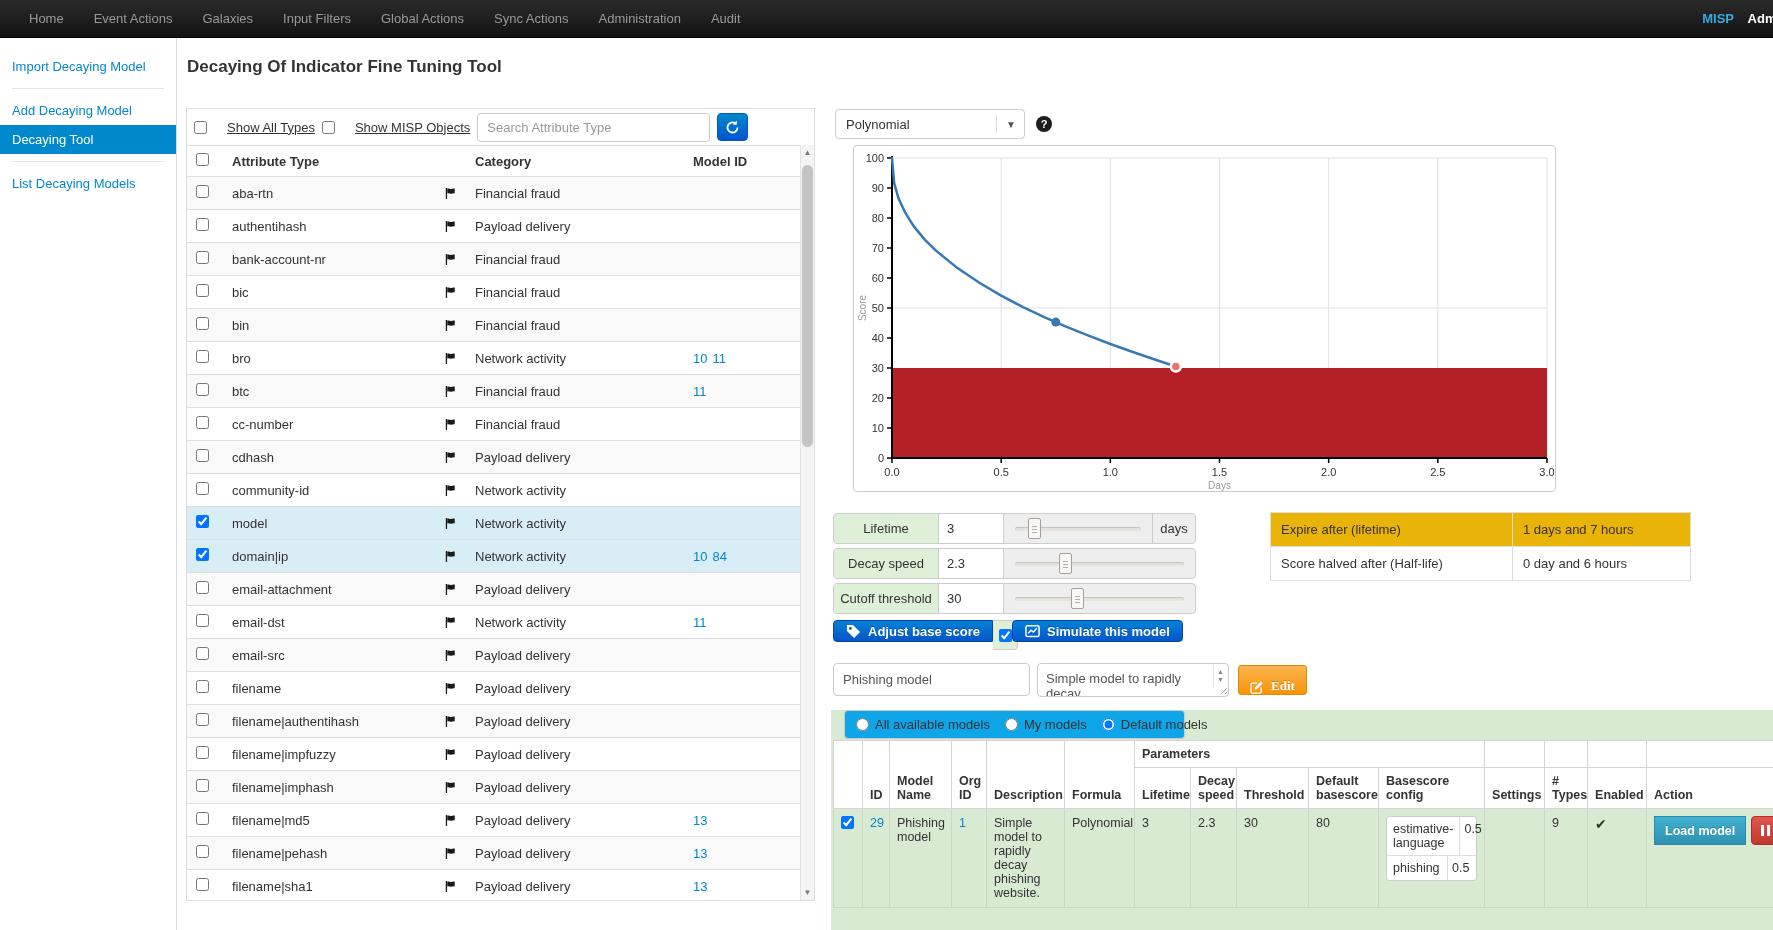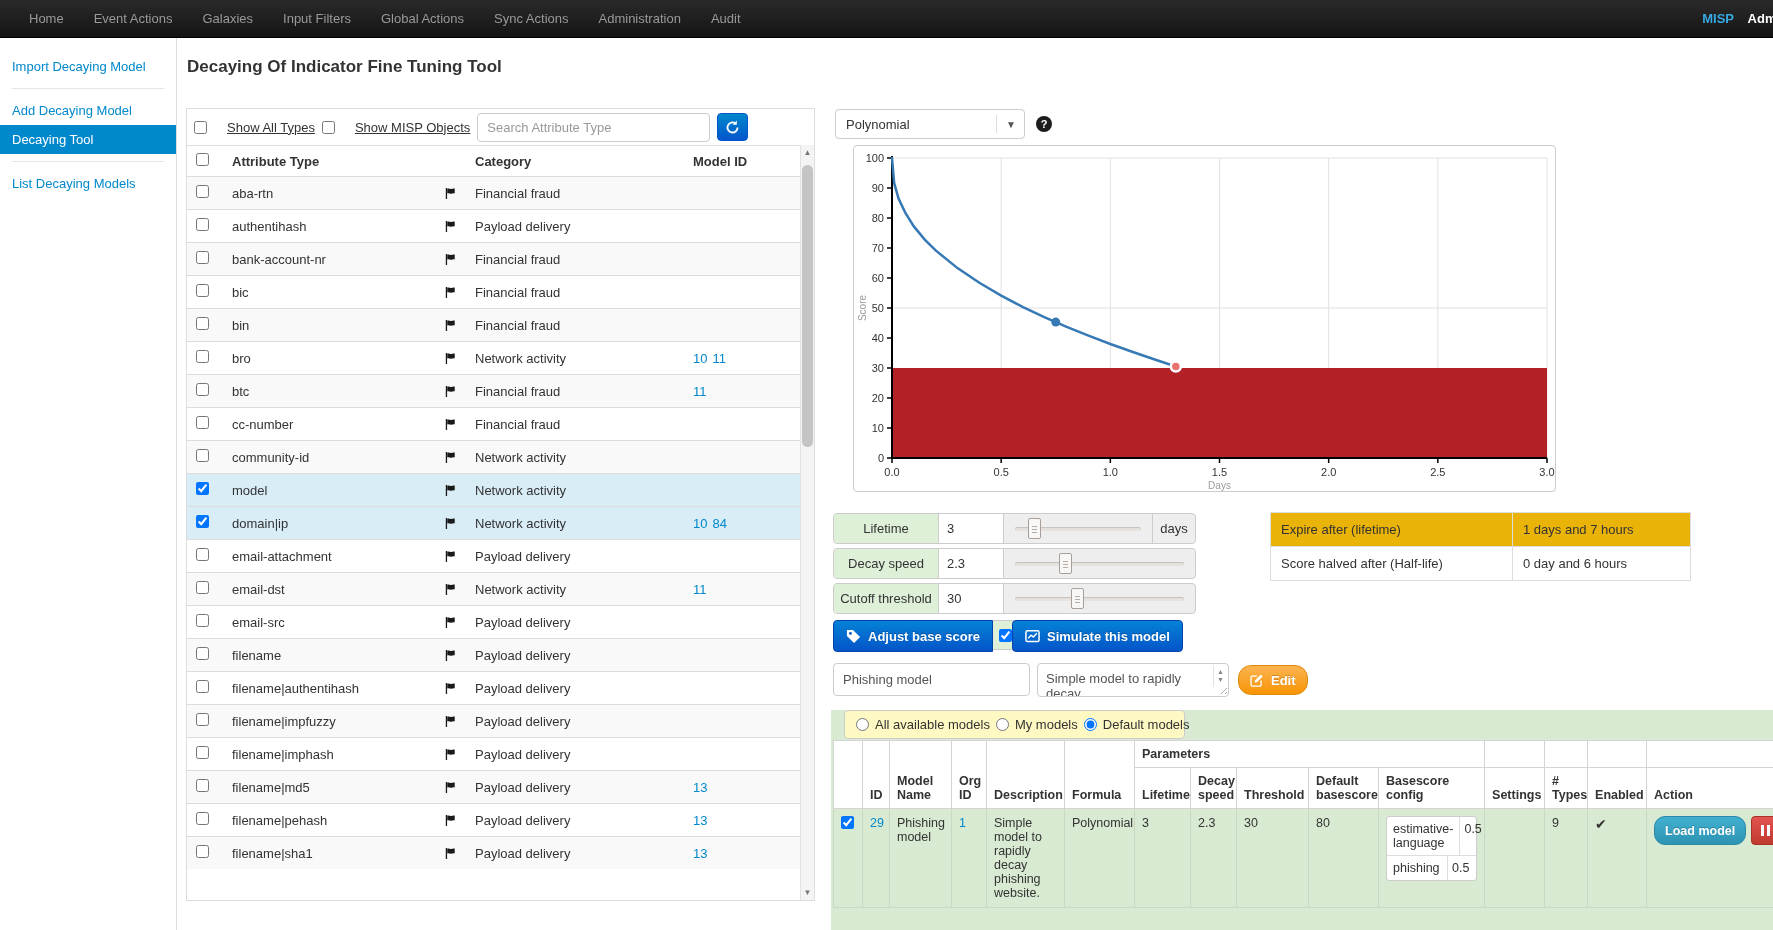--- a/index.html
+++ b/index.html
@@ -87,63 +87,63 @@
 
   
   table.info-table { position:absolute; left:1270px; top:512px; width:421px; border-collapse:collapse; font-size:13px; }
   .info-table td { border:1px solid #ddd; padding:9px 10px; }
   .info-table tr:first-child { background:#eab308; }
   .info-table td:first-child { width:242px; }
 
   
   .btn-blue { background:linear-gradient(#0482d6,#0455c8); color:#fff; font-weight:bold; font-size:13px;
     border:1px solid #0444aa; border-radius:4px; display:inline-flex; align-items:center; gap:7px;
-    padding:0 12px; height:32px; cursor:pointer; text-shadow:0 -1px 0 rgba(0,0,0,.25); }
+    padding:0 12px; height:22px; cursor:pointer; text-shadow:0 -1px 0 rgba(0,0,0,.25); }
   .adjust-group { position:absolute; left:833px; top:620px; display:flex; }
   .adjust-group .btn-blue { border-radius:4px 0 0 4px; }
   .adjust-check { width:25px; height:30px; background:#dff0d8; border:1px solid #ccc; border-left:none;
     border-radius:0 4px 4px 0; display:flex; align-items:center; justify-content:center; }
   .simulate-btn { position:absolute; left:1012px; top:620px; }
 
   .model-name-input { position:absolute; left:833px; top:663px; width:197px; height:33px;
     border:1px solid #ccc; border-radius:4px; padding:0 9px; font-size:13px; color:#555;
     font-family:"Liberation Sans",sans-serif; }
   .model-desc-wrap { position:absolute; left:1037px; top:663px; width:192px; height:34px; }
   .model-desc { width:100%; height:100%; border:1px solid #ccc; border-radius:4px; resize:none;
     font-size:13px; color:#555; padding:7px 20px 4px 8px; overflow:hidden; line-height:15px;
     font-family:"Liberation Sans",sans-serif; }
   .desc-spin { position:absolute; right:2px; top:2px; width:14px; height:22px; font-size:7px; color:#888;
     display:flex; flex-direction:column; align-items:center; justify-content:center; line-height:8px;
     border-left:1px solid #e3e3e3; }
   .desc-grip { position:absolute; right:2px; bottom:3px; width:9px; height:9px;
     background:repeating-linear-gradient(135deg, transparent 0 2px, #aaa 2px 3px);
     clip-path:polygon(100% 0, 100% 100%, 0 100%); }
   .edit-btn { position:absolute; left:1238px; top:665px; height:30px;
-    background:linear-gradient(#fbb450,#f89406); border:1px solid #dd8a07; border-radius:13px;
-    color:#fff; font-weight:bold; font-size:13px; display:flex; align-items:center; gap:7px;
-    padding:0 11px; cursor:pointer; text-shadow:0 -1px 0 rgba(0,0,0,.2); }
+    background:linear-gradient(#fbb450,#f89406); border:1px solid #dd8a07; border-radius:3px;
+    color:#fff; font-weight:bold; font-size:13px; display:flex; align-items:flex-end; gap:7px;
+    padding:0 11px; cursor:pointer; text-shadow:0 -1px 0 rgba(0,0,0,.2);font-family:Liberation Serif, serif; }
 
   
   .green-area { position:absolute; left:831px; top:710px; width:942px; height:220px; background:#d9ead3; }
-  .radio-box { position:absolute; left:844px; top:710px; width:341px; height:29px; background:#fef9c3;
-    border:1px solid #ccc; border-radius:4px; display:flex; align-items:center; gap:6px;
+  .radio-box { position:absolute; left:844px; top:710px; width:341px; height:29px; background:#0ea5e9;
+    border:1px solid #ccc; border-radius:4px; display:flex; align-items:center; gap:15px;
     padding:0 11px; z-index:2; }
   .radio-item { display:flex; align-items:center; gap:6px; font-size:13px; cursor:pointer; white-space:nowrap; }
 
   table.models-table { position:absolute; left:833px; top:740px; width:940px; border-collapse:collapse;
     font-size:12.5px; table-layout:fixed; }
   .models-table th { background:#fff; border:1px solid #d4d4d4; font-weight:bold; text-align:left;
     padding:6px 7px; vertical-align:bottom; }
   .models-table td { border:1px solid #c9d8c2; padding:7px; vertical-align:top; overflow:hidden; }
   .bs-box { background:#fff; border:1px solid #ccc; border-radius:3px; }
   .bs-row { display:flex; }
   .bs-row + .bs-row { border-top:1px solid #ddd; }
   .bs-key { flex:1; padding:5px 6px; border-right:1px solid #ddd; word-wrap:break-word; overflow-wrap:break-word; }
   .bs-val { width:28px; padding:5px 4px; }
-  .load-btn { background:linear-gradient(#41b1d1,#2d93b2); border:1px solid #2a89a6; border-radius:11px;
+  .load-btn { background:linear-gradient(#41b1d1,#2d93b2); border:1px solid #2a89a6; border-radius:0;
     color:#fff; font-weight:bold; font-size:12.5px; height:29px; padding:0 10px; cursor:pointer;
     text-shadow:0 -1px 0 rgba(0,0,0,.2); }
   .pause-btn { width:29px; height:29px; background:linear-gradient(#e25550,#c0392f); border:1px solid #a93226;
     border-radius:4px; display:inline-flex; align-items:center; justify-content:center; gap:3px;
     cursor:pointer; vertical-align:top; margin-left:5px; }
   .pause-btn i { width:3px; height:11px; background:#fff; display:block; }
   .action-cell { white-space:nowrap; }
   .enabled-check { font-size:14px; }
 </style>
 </head>
@@ -314,20 +314,34 @@
             <td>
               <div class="c-type-cell">
                 <span>cc-number</span>
   <svg width="13" height="13" viewBox="0 0 16 16">
     <path d="M3 1.2v13.6" stroke="#1a1a1a" stroke-width="1.6"></path>
     <path d="M4 2.1c1.8-.9 3.4.7 5 .4 1.3-.2 2.2-.6 4.2-.5v5.7c-2 0-2.9.4-4.2.6-1.6.3-3.2-1.3-5-.4z" fill="#1a1a1a"></path>
   </svg>
 </div>
             </td>
             <td>Financial fraud</td>
+            <td></td>
+          </tr>
+          <tr>
+            <td><input type="checkbox" style=""></td>
+            <td>
+              <div class="c-type-cell">
+                <span>cdhash</span>
+  <svg width="13" height="13" viewBox="0 0 16 16">
+    <path d="M3 1.2v13.6" stroke="#1a1a1a" stroke-width="1.6"></path>
+    <path d="M4 2.1c1.8-.9 3.4.7 5 .4 1.3-.2 2.2-.6 4.2-.5v5.7c-2 0-2.9.4-4.2.6-1.6.3-3.2-1.3-5-.4z" fill="#1a1a1a"></path>
+  </svg>
+</div>
+            </td>
+            <td>Payload delivery</td>
             <td></td>
           </tr>
           <tr>
             <td><input type="checkbox" style=""></td>
             <td>
               <div class="c-type-cell">
                 <span>community-id</span>
   <svg width="13" height="13" viewBox="0 0 16 16">
     <path d="M3 1.2v13.6" stroke="#1a1a1a" stroke-width="1.6"></path>
     <path d="M4 2.1c1.8-.9 3.4.7 5 .4 1.3-.2 2.2-.6 4.2-.5v5.7c-2 0-2.9.4-4.2.6-1.6.3-3.2-1.3-5-.4z" fill="#1a1a1a"></path>

